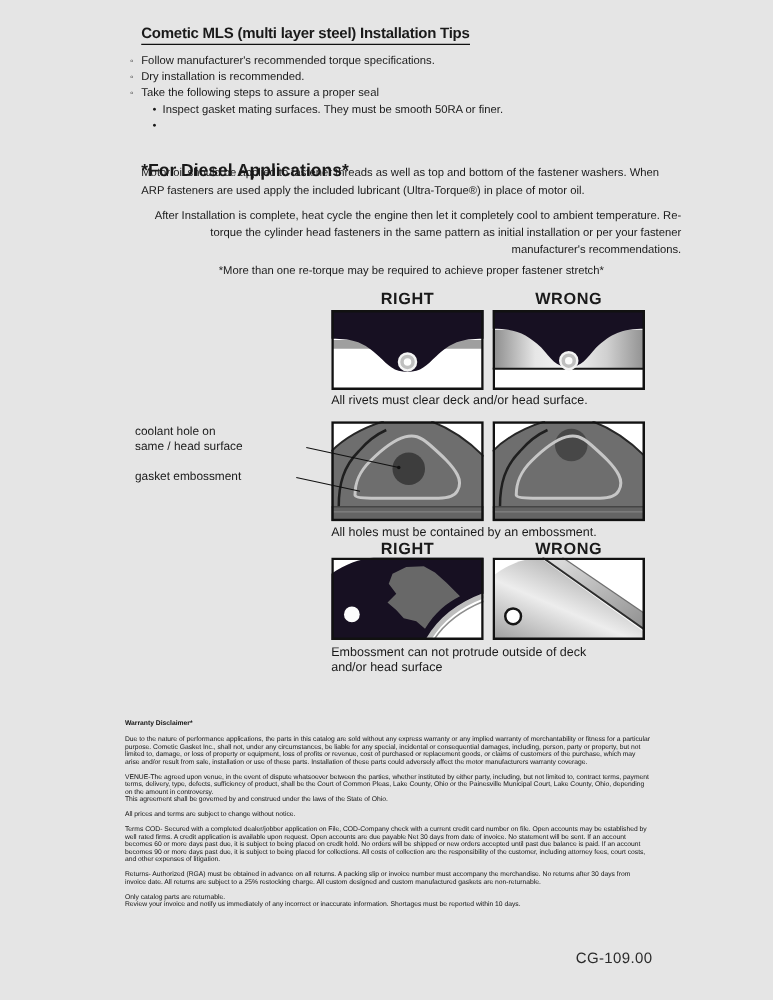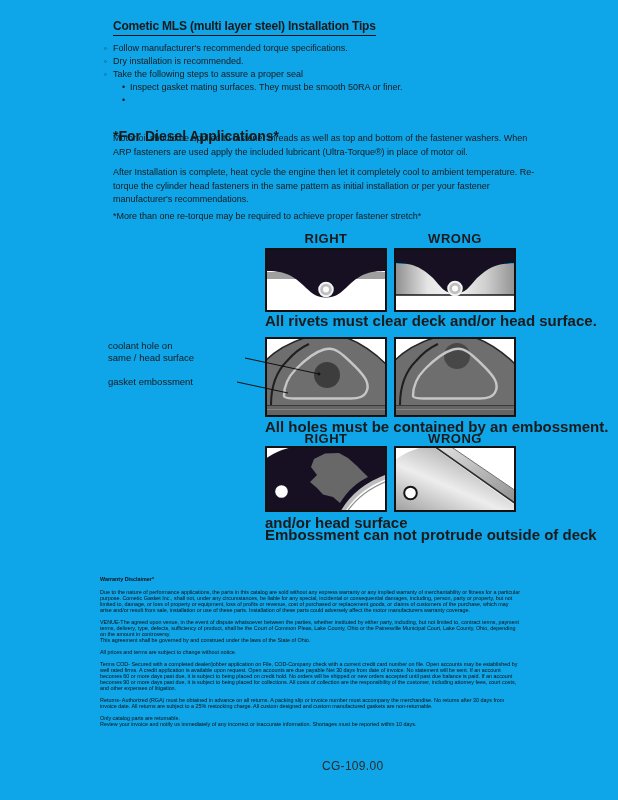--- a/index.html
+++ b/index.html
@@ -1,52 +1,52 @@
 <!DOCTYPE html>
 <html><head>
 <meta charset="utf-8">
 <style>
   * { margin:0; padding:0; box-sizing:border-box; }
   html,body { background:#ffffff; }
   body { font-family:"Liberation Sans", sans-serif; color:#1a1a1a; }
-  .page { position:relative; width:618px; height:800px; background:#0ea5e9; overflow:hidden; }
+  .page { position:relative; width:618px; height:800px; background:#e5e5e5; overflow:hidden; }
 
   
   .doc-title { position:absolute; left:113px; top:19px; font-size:12px; font-weight:bold;
     letter-spacing:-0.2px; border-bottom:1.6px solid #111; padding-bottom:2px; }
 
   
   .tips { position:absolute; left:104px; top:42px; width:440px; font-size:9px; }
   .tip-row { display:flex; line-height:13px; }
   .tip-row .marker { width:9px; font-size:8px; }
   .sub-row { display:flex; line-height:13px; margin-left:18px; }
   .sub-row .marker { width:8px; font-size:9px; }
 
   
   .diesel-heading { position:absolute; left:113px; top:128px; font-size:14px; font-weight:bold; }
   .diesel-p1 { position:absolute; left:113px; top:132px; width:432px; font-size:9px; line-height:13.5px; }
-  .diesel-p2 { position:absolute; left:113px; top:166px; width:432px; font-size:9px; line-height:13.5px; }
-  .diesel-note { position:absolute; left:113px; top:211px; width:432px; font-size:9px; }
+  .diesel-p2 { position:absolute; left:113px; top:166px; width:432px; font-size:9px; line-height:13.5px;text-align:right; }
+  .diesel-note { position:absolute; left:113px; top:211px; width:432px; font-size:9px;text-align:center; }
 
   
   .figures { position:absolute; left:0; top:230px; width:618px; height:330px;margin-left:28px; }
   .fig-title { position:absolute; width:122px; text-align:center; font-size:13px; font-weight:600; letter-spacing:0.5px; }
   .fig-box { position:absolute; width:122px; }
   .fig-box svg { display:block; }
-  .fig-caption { position:absolute; font-size:15px; font-weight:bold; line-height:11.5px; }
+  .fig-caption { position:absolute; font-size:10px; font-weight:normal; line-height:11.5px; }
   .fig-label { position:absolute; font-size:9.5px; line-height:12px; text-align:left; }
   .leader-overlay { position:absolute; left:0; top:0; width:618px; height:330px; pointer-events:none; }
 
   
   .legal { position:absolute; left:100px; top:576px; width:421px; font-size:5.4px; line-height:6px; color:#111; }
   .legal .lh { font-weight:bold; margin-bottom:7px; }
   .legal p { margin-bottom:6px; }
   .legal p.tight { margin-bottom:0; }
 
-  .page-number { position:absolute; left:322px; top:759px; width:200px; text-align:left;
+  .page-number { position:absolute; left:322px; top:759px; width:200px; text-align:right;
     font-size:12px; color:#2b2b2b; letter-spacing:0.3px; }
 </style>
 </head>
 <body>
 
 <div class="page">
 
   <div class="doc-title">Cometic MLS (multi layer steel) Installation Tips</div>
 
   <div class="tips">
@@ -196,22 +196,22 @@
         <path d="M0,15 C13,5 25,1 38,0 L122,60 L122,61 C122,64 119,66 115,66 L0,66 Z" fill="url(#g3a)"></path>
         <path d="M56,0 L122,45 L122,58 L40,0 Z" fill="url(#g3b)"></path>
         <path d="M40,0 L122,58" stroke="#2c2c2c" stroke-width="1.6"></path>
         <path d="M56,0 L122,45" stroke="#6f6f6f" stroke-width="1"></path>
         <circle cx="16.5" cy="47" r="6.3" fill="#ffffff" stroke="#161616" stroke-width="2"></circle>
         <rect x="1" y="1" width="120" height="64" fill="none" stroke="#111" stroke-width="2"></rect>
       </svg>
     </div>
 
     <div class="fig-caption" style="left:237px; top:287px;">
+      <div>Embossment can not protrude outside of deck</div>
       <div>and/or head surface</div>
-      <div>Embossment can not protrude outside of deck</div>
     </div>
   </div>
 
   <div class="legal">
     <div class="lh">Warranty Disclaimer*</div>
     <p>Due to the nature of performance applications, the parts in this catalog are sold without any express warranty or any implied warranty of merchantability or fitness for a particular purpose.  Cometic Gasket Inc., shall not, under any circumstances, be liable for any special, incidental or consequential damages, including, person, party or property, but not limited to, damage, or loss of property or equipment, loss of profits or revenue, cost of purchased or replacement goods, or claims of customers of the purchase, which may arise and/or result from sale, installation or use of these parts.  Installation of these parts could adversely affect the motor manufacturers warranty coverage.</p>
     <p class="tight">VENUE-The agreed upon venue, in the event of dispute whatsoever between the parties, whether instituted by either party, including, but not limited to, contract terms, payment terms, delivery, type, defects, sufficiency of product, shall be the Court of Common Pleas, Lake County, Ohio or the Painesville Municipal Court, Lake County, Ohio, depending on the amount in controversy.</p>
     <p>This agreement shall be governed by and construed under the laws of the State of Ohio.</p>
     <p>All prices and terms are subject to change without notice.</p>
     <p>Terms COD- Secured with a completed dealer/jobber application on File, COD-Company check with a current credit card number on file.  Open accounts may be established by well rated firms.  A credit application is available upon request.  Open accounts are due payable Net 30 days from date of invoice.  No statement will be sent.  If an account becomes 60 or more days past due, it is subject to being placed on credit hold.  No orders will be shipped or new orders accepted until past due balance is paid.  If an account becomes 90 or more days past due, it is subject to being placed for collections.  All costs of collection are the responsibility of the customer, including attorney fees, court costs, and other expenses of litigation.</p>

